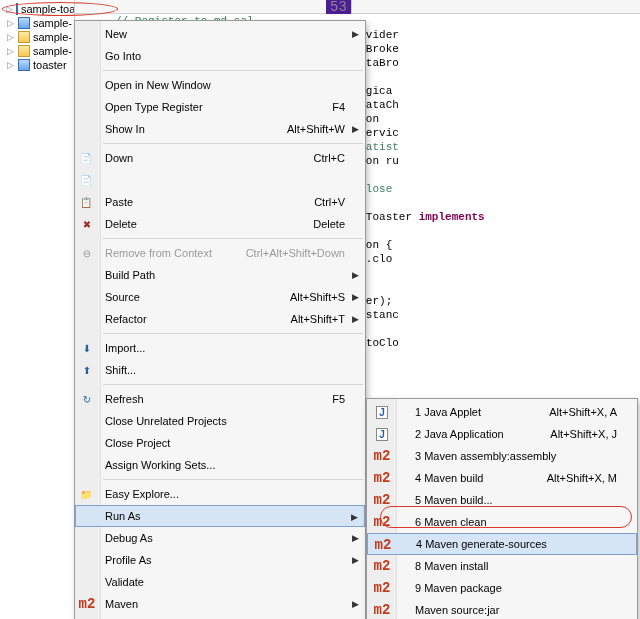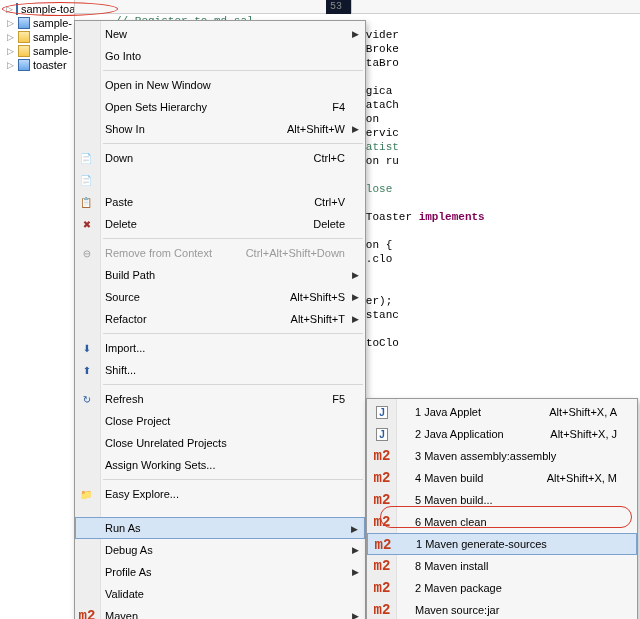--- a/index.html
+++ b/index.html
@@ -17,42 +17,42 @@
   .c-comm { color: #3f7f5f; }
   .c-kw { color: #7f0055; font-weight: bold; }
   .c-ann { color: #646464; }
   .c-it { font-style: italic; }
   
   .menu { position: absolute; background: #f6f6f6; border: 1px solid #9a9a9a; box-shadow: 2px 3px 6px rgba(0,0,0,0.25); }
   .menu1 { left: 74px; top: 20px; width: 292px; }
   .menu-iconcol { position: absolute; left:0; top:0; bottom:0; width:26px; background:#eee; border-right:1px solid #e0e0e0;}
   .menu-body { position: relative; padding: 2px 0; }
   .menu-item { position: relative; display: flex; align-items: center; height: 22px; padding: 0 20px 0 30px; }
-  .menu-item.sel1 { background: #d6e5f5; border:1px solid #7da2ce; height:22px; padding-left:29px;margin-top:12px;}
+  .menu-item.sel1 { background: #d6e5f5; border:1px solid #7da2ce; height:22px; padding-left:29px;}
   .menu-item.sel2 { background: #d6e5f5; border:1px solid #7da2ce; height:22px; padding-left:33px;}
   .menu-label { flex: 1; white-space: nowrap; }
   .menu-shortcut { color: #000; white-space: nowrap; padding-left: 12px; }
   .menu-sub { position: absolute; right: 6px; top: 6px; font-size: 9px; color: #333; }
   .sep { height: 1px; background: #d6d6d6; margin: 3px 2px 3px 28px; }
   .menu-icon { position:absolute; left:5px; top:4px; width:14px; height:14px; display:flex; align-items:center; justify-content:center; font-size:10px;}
   .mi-blue { color:#2b5fa5; }
   .mi-red { color:#a03030; }
   .disabled .menu-label, .disabled .menu-icon, .disabled .menu-shortcut { color:#9a9a9a; }
   .m2 { font-family: "Courier New", monospace; font-size:14px; font-weight:bold; color:#c23b1a; }
   
   .menu2 { left: 366px; top: 398px; width: 272px; }
   .menu2 .menu-item { padding-left: 34px; }
   .menu2 .menu-label { padding-left: 0px; }
   .menu2 .lbl2 { padding-left: 14px; }
   
   .annot { position:absolute; border:1.8px solid #d83a2b; border-radius: 50%; pointer-events:none; }
   .annot1 { left:2px; top:2px; width:116px; height:14px; }
   .annot2 { left:380px; top:506px; width:252px; height:22px; border-radius: 12px; }
   
-  .linenum { position:absolute; left:326px; top:0; width:26px; height:14px; background:#0f172a; border-right:1px solid #ccc; font-family:"Courier New",monospace; font-size:10px; color:#888; padding-left:4px; line-height:14px;}
+  .linenum { position:absolute; left:326px; top:0; width:26px; height:14px; background:#4c1d95; border-right:1px solid #ccc; font-family:"Courier New",monospace; font-size:14px; color:#888; padding-left:4px; line-height:14px;}
 </style>
 </head>
 <body>
 
 <div class="tree">
   <div class="tree-item">
       <span class="tree-toggle">▷</span>
       <span class="tree-icon proj-b"></span>
       <span>sample-toaster</span>
     </div>
@@ -127,21 +127,21 @@
         <span class="menu-sub">▶</span>
       </div>
       <div class="menu-item">
         <span class="menu-label">Go Into</span>
       </div>
       <div class="sep"></div>
       <div class="menu-item">
         <span class="menu-label">Open in New Window</span>
       </div>
       <div class="menu-item">
-        <span class="menu-label">Open Sets Hierarchy</span>
+        <span class="menu-label">Open Type Register</span>
         <span class="menu-shortcut">F4</span>
       </div>
       <div class="menu-item">
         <span class="menu-label">Show In</span>
         <span class="menu-shortcut">Alt+Shift+W</span>
         <span class="menu-sub">▶</span>
       </div>
       <div class="sep"></div>
       <div class="menu-item">
         <span class="menu-icon">📄</span>
@@ -192,24 +192,24 @@
         <span class="menu-icon mi-blue">⬆</span>
         <span class="menu-label">Shift...</span>
       </div>
       <div class="sep"></div>
       <div class="menu-item">
         <span class="menu-icon mi-blue">↻</span>
         <span class="menu-label">Refresh</span>
         <span class="menu-shortcut">F5</span>
       </div>
       <div class="menu-item">
+        <span class="menu-label">Close Unrelated Projects</span>
+      </div>
+      <div class="menu-item">
         <span class="menu-label">Close Project</span>
-      </div>
-      <div class="menu-item">
-        <span class="menu-label">Close Unrelated Projects</span>
       </div>
       <div class="menu-item">
         <span class="menu-label">Assign Working Sets...</span>
       </div>
       <div class="sep"></div>
       <div class="menu-item">
         <span class="menu-icon">📁</span>
         <span class="menu-label">Easy Explore...</span>
       </div>
       <div class="menu-item sel1">
@@ -277,33 +277,33 @@
       <div class="menu-item">
         <span class="menu-icon" style="left: 8px;">
           <span class="m2">m2</span>
         </span>
         <span class="menu-label lbl2">6 Maven clean</span>
       </div>
       <div class="menu-item sel2">
         <span class="menu-icon" style="left: 8px;">
           <span class="m2">m2</span>
         </span>
-        <span class="menu-label lbl2">1 Maven generate-sources</span>
+        <span class="menu-label lbl2">4 Maven generate-sources</span>
       </div>
       <div class="menu-item">
         <span class="menu-icon" style="left: 8px;">
           <span class="m2">m2</span>
         </span>
         <span class="menu-label lbl2">8 Maven install</span>
       </div>
       <div class="menu-item">
         <span class="menu-icon" style="left: 8px;">
           <span class="m2">m2</span>
         </span>
-        <span class="menu-label lbl2">2 Maven package</span>
+        <span class="menu-label lbl2">9 Maven package</span>
       </div>
       <div class="menu-item">
         <span class="menu-icon" style="left: 8px;">
           <span class="m2">m2</span>
         </span>
         <span class="menu-label lbl2">Maven source:jar</span>
       </div>
     </div>
 </div>
 

